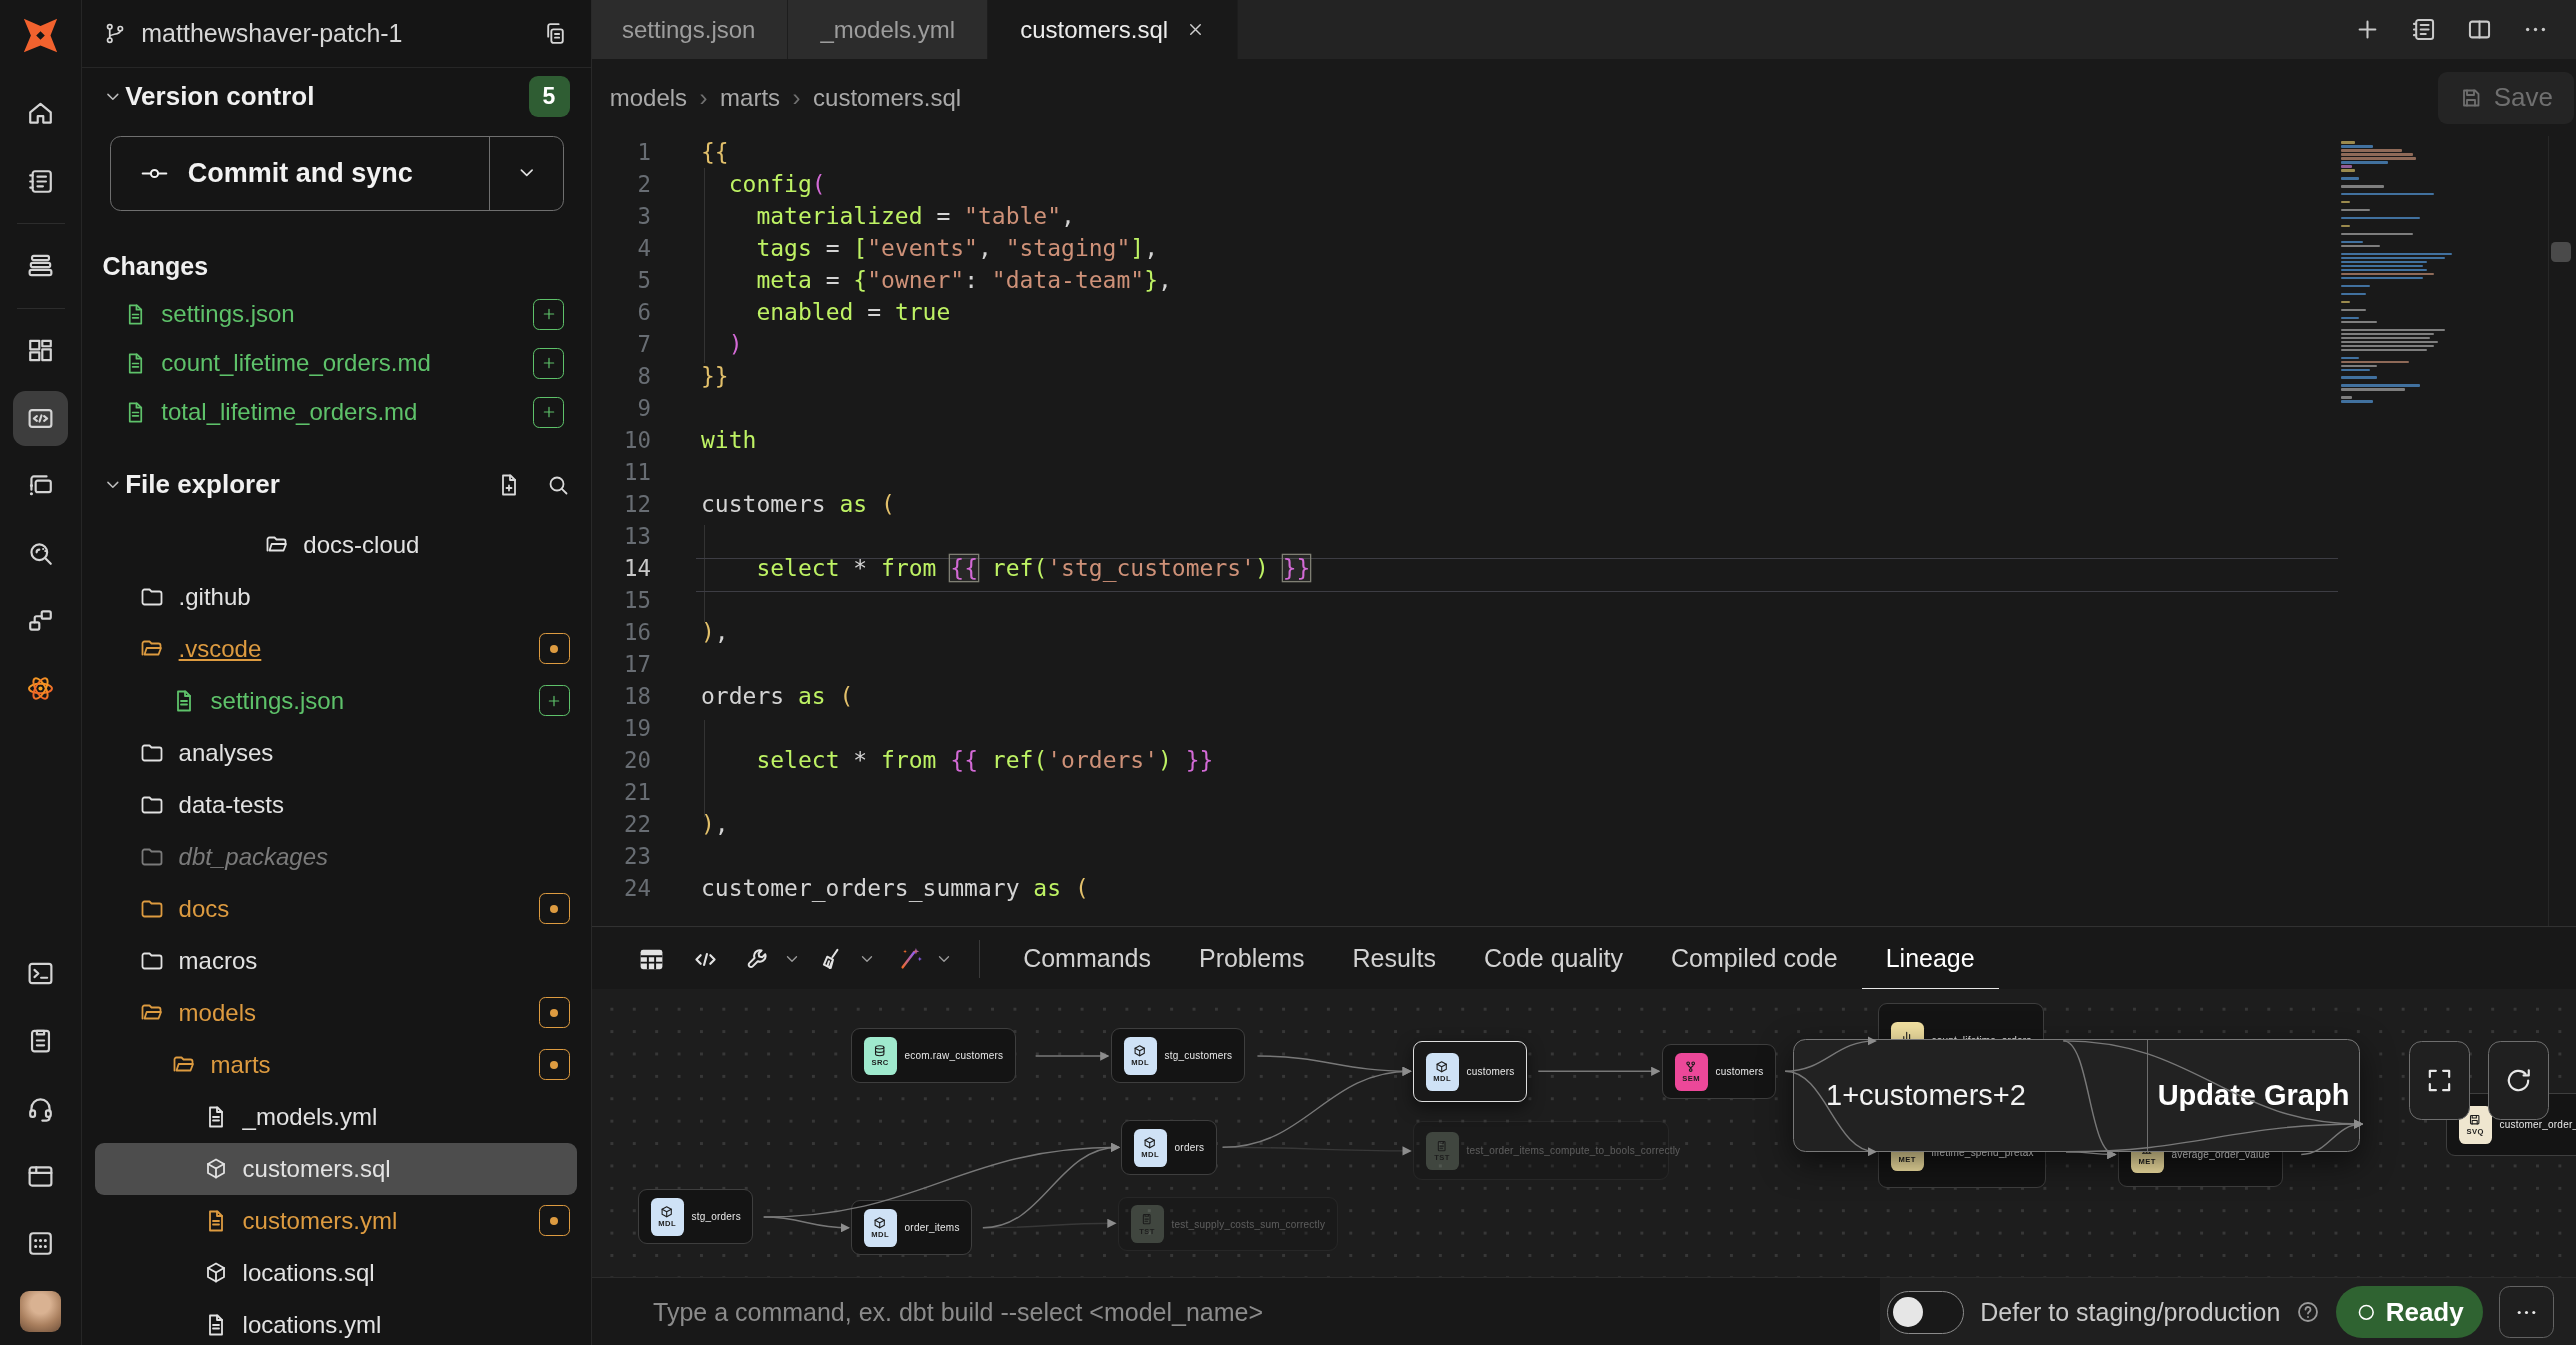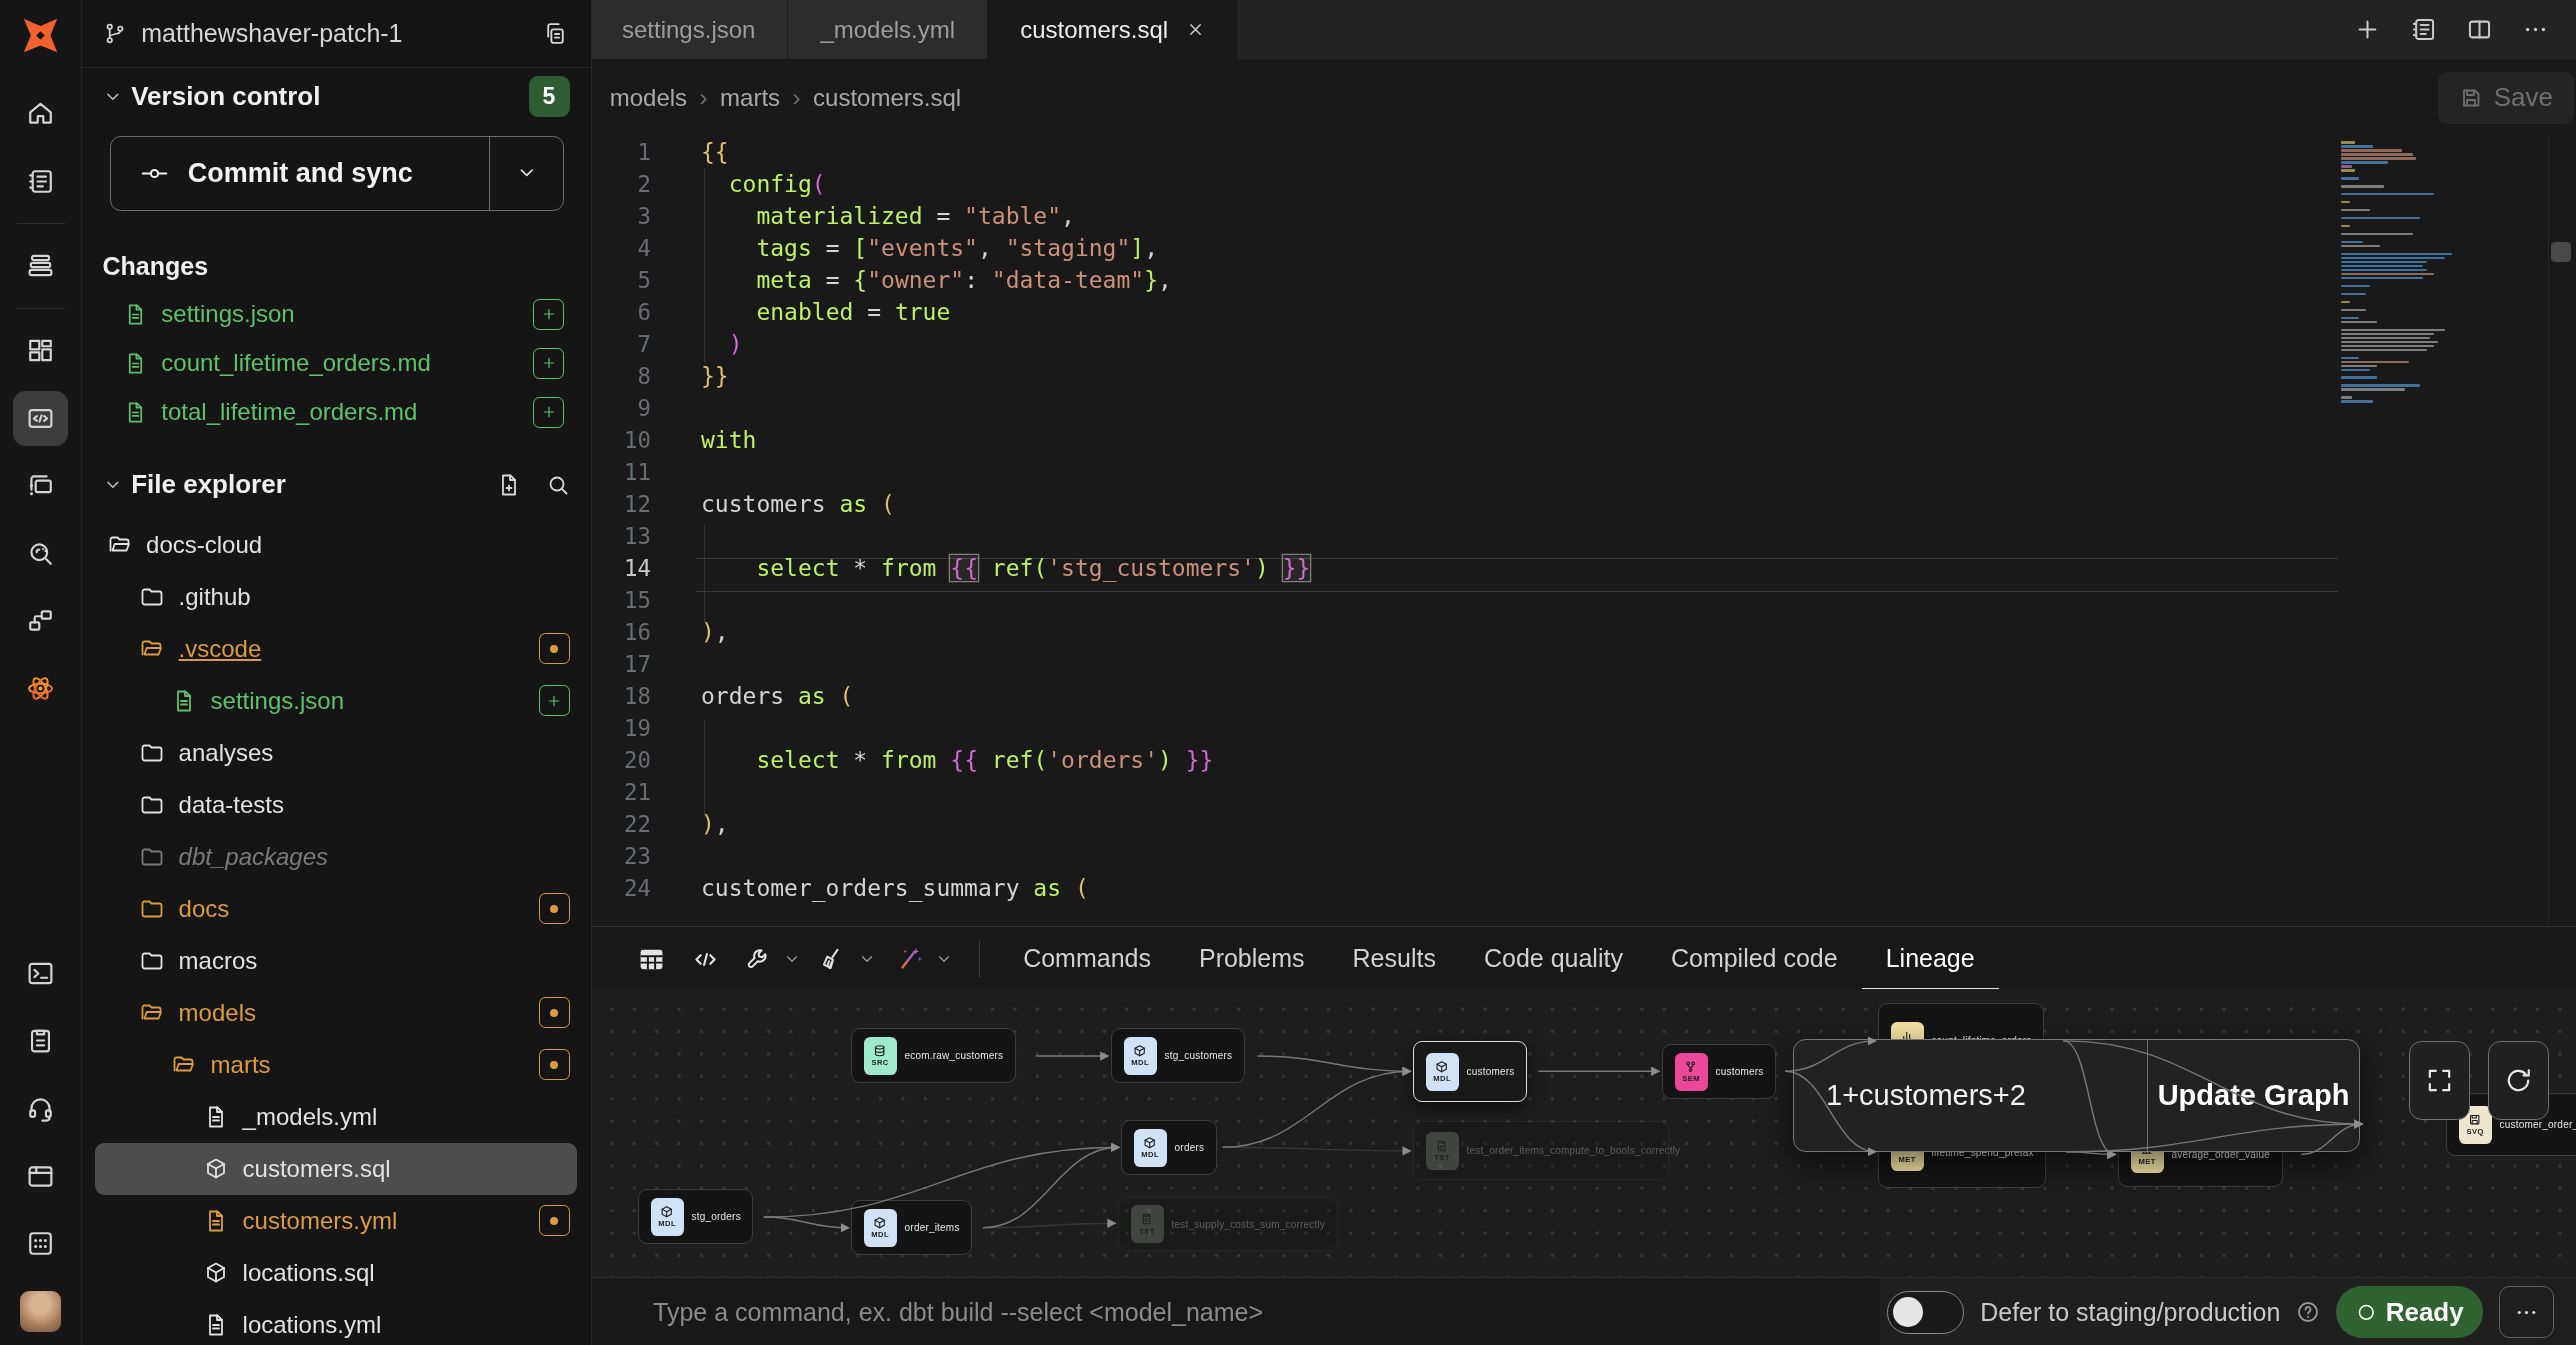--- a/index.html
+++ b/index.html
@@ -18,21 +18,21 @@
   .rail-spacer{flex:1}
   .avatar{width:41px;height:41px;border-radius:9px;
           background:radial-gradient(circle at 50% 32%,#d9b292 0 28%,#a97f5e 62%,#6e4f39)}
 
   
   #sidebar{position:absolute;left:81px;top:0;width:510px;height:100%;background:#151515;
            border-right:0.9px solid #292929;z-index:10;overflow:hidden}
   #branchRow{height:67px;border-bottom:0.9px solid #262626;display:flex;align-items:center;
              padding:0 23px;gap:14.3px;color:#d6d6d6}
   #branchRow .name{font-size:25px;flex:1;white-space:nowrap;overflow:hidden}
-  .sec-head{display:flex;align-items:center;gap:9px;padding:0 21.5px;height:57px;
+  .sec-head{display:flex;align-items:center;gap:3px;padding:0 21.5px;height:57px;
             font-size:26px;font-weight:700;color:#f0f0f0}
   .sec-head .chev{color:#bdbdbd}
   .vc-badge{margin-left:auto;background:#2f5d33;color:#fff;font-size:23px;font-weight:700;
             min-width:41px;height:41px;border-radius:9px;display:flex;align-items:center;justify-content:center}
   #commitBtn{margin:10.7px 27px 0 29px;height:73px;border:1.3px solid #6f6f6f;border-radius:10.7px;
              display:flex;align-items:stretch;color:#f2f2f2;cursor:pointer;background:transparent}
   #commitBtn .cmain{flex:1;display:flex;align-items:center;gap:19.7px;padding-left:30px;
                     font-size:27px;font-weight:600}
   #commitBtn .cdrop{width:73px;border-left:1.3px solid #6f6f6f;display:flex;align-items:center;
                     justify-content:center;color:#e0e0e0}
@@ -381,21 +381,21 @@
           </span>
         <span class="ico">
             <svg viewBox="0 0 24 24" width="24" height="24" fill="none" stroke="currentColor" stroke-width="1.8" stroke-linecap="round" stroke-linejoin="round">
               <circle cx="11" cy="11" r="6.5"></circle>
               <path d="M20.5 20.5l-4.7-4.7"></path>
             </svg>
           </span>
       </span>
     </div>
     <div id="tree">
-        <div class="tree-row c-" style="color: rgb(226, 226, 226); padding-left: 12.5px;">
+        <div class="tree-row c-" style="color: rgb(226, 226, 226); padding-left: 12.5px; justify-content: center;">
           <span class="ticon">
             <svg viewBox="0 0 24 24" width="24" height="24" fill="none" stroke="currentColor" stroke-width="1.8" stroke-linecap="round" stroke-linejoin="round">
               <path d="M2.5 17.5v-11c0-1.1.9-2 2-2h5l2 2h7c1.1 0 2 .9 2 2v1"></path>
               <path d="M4.5 17.5l2.2-6.5h14.3l-2.5 6.5z"></path>
             </svg>
           </span>
           <span>docs-cloud</span>
         </div>
         <div class="tree-row c-" style="color: rgb(226, 226, 226); padding-left: 45px;">
           <span class="ticon">

